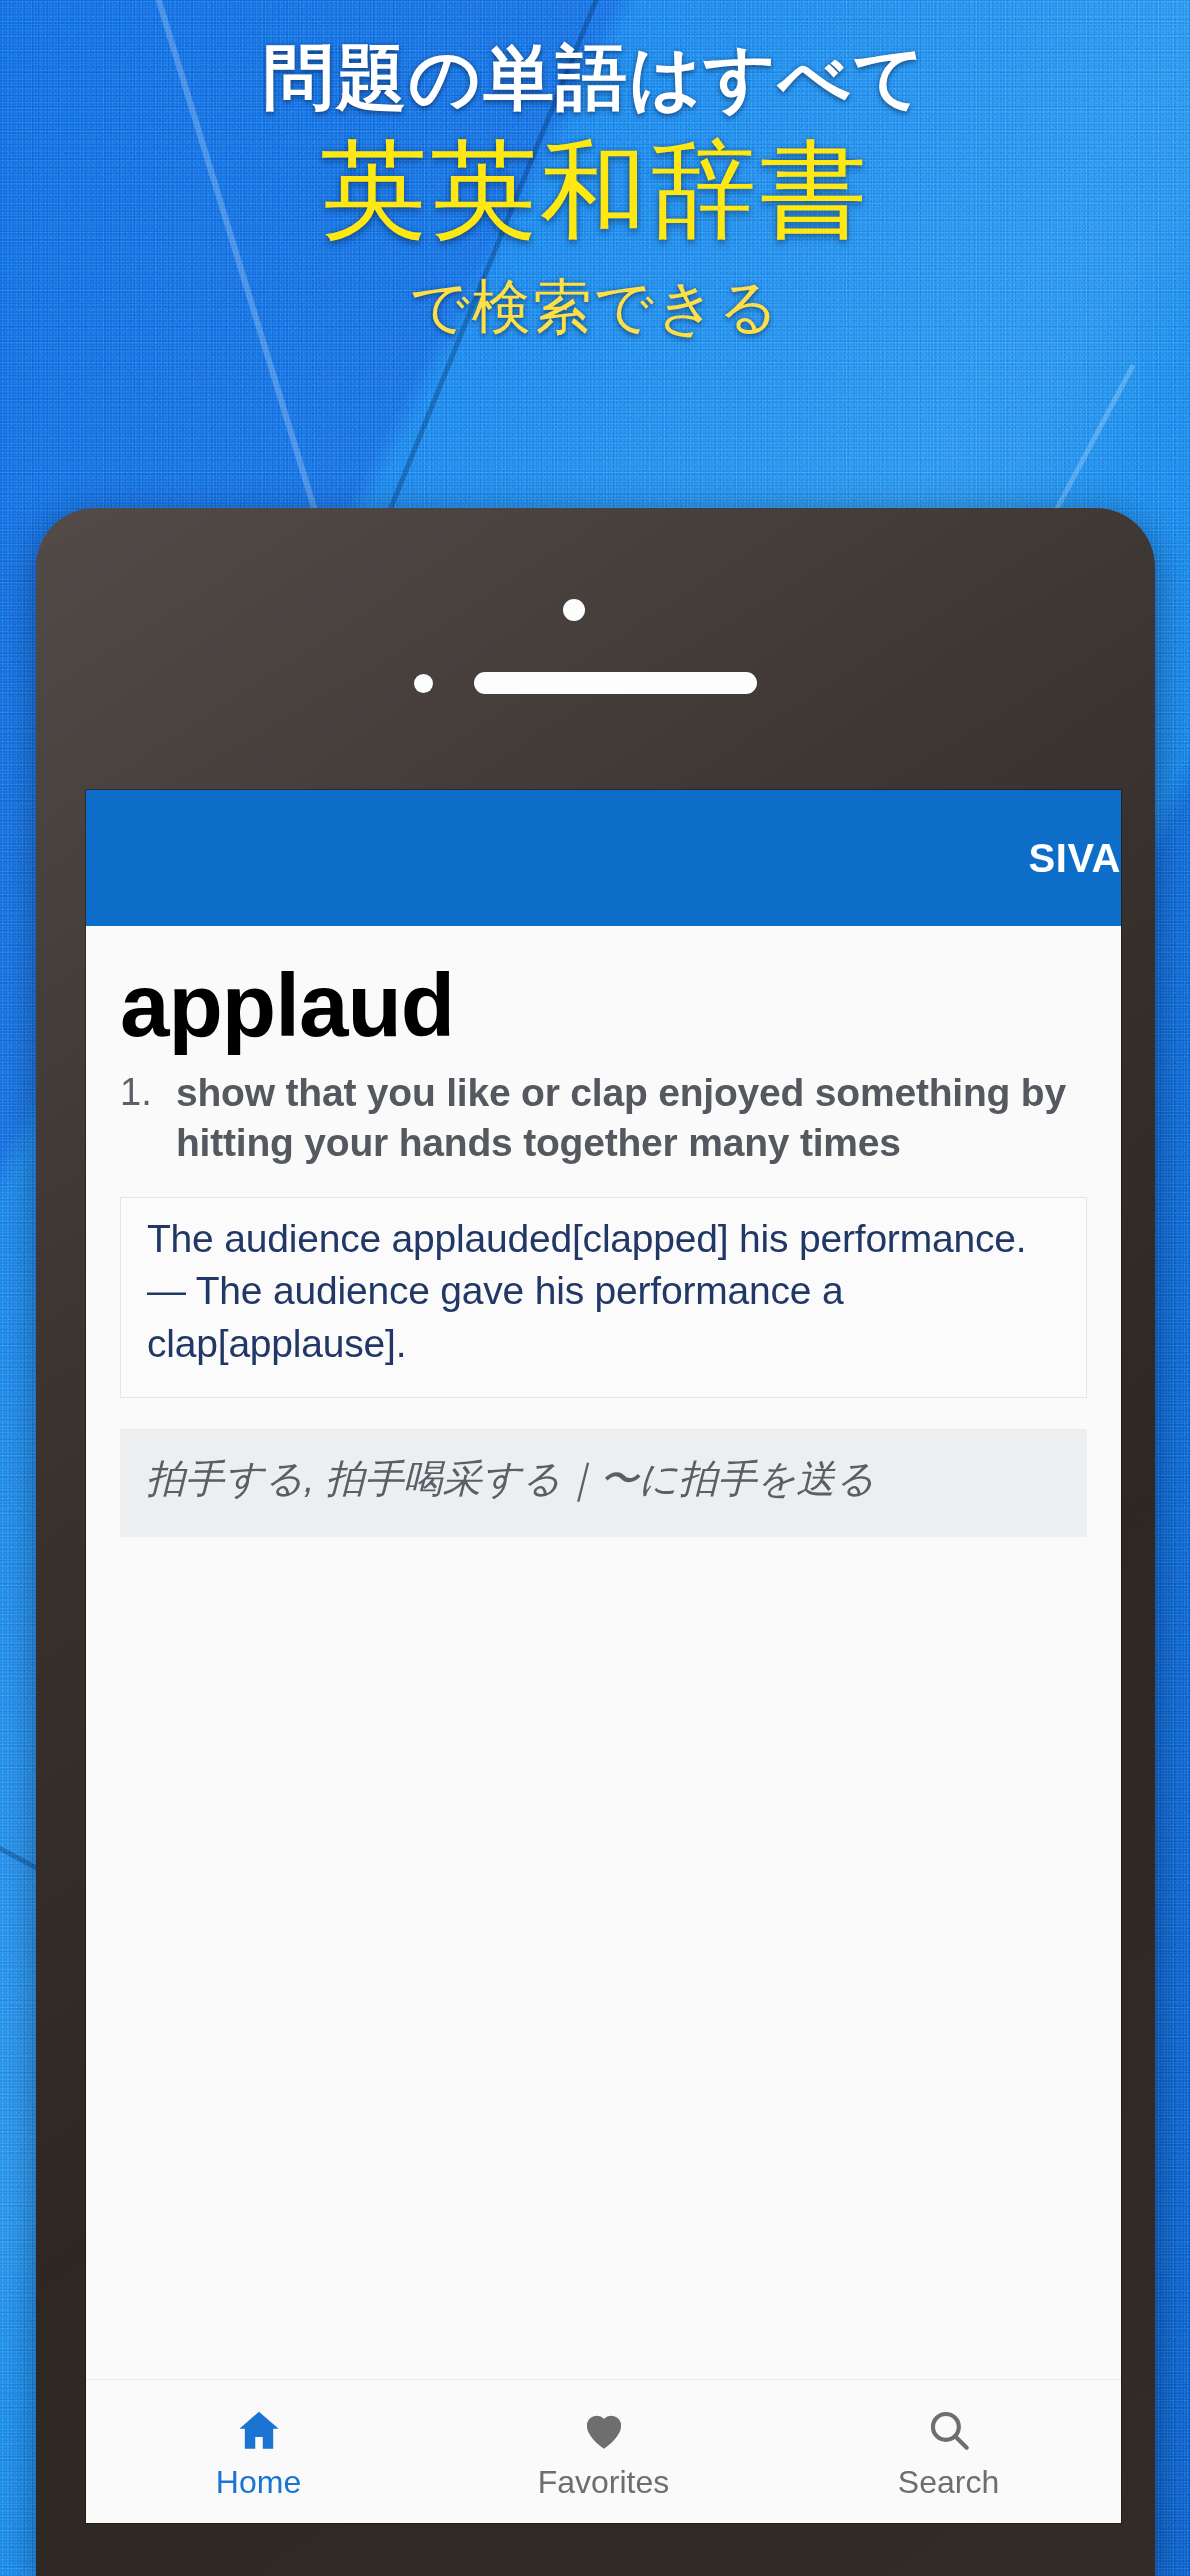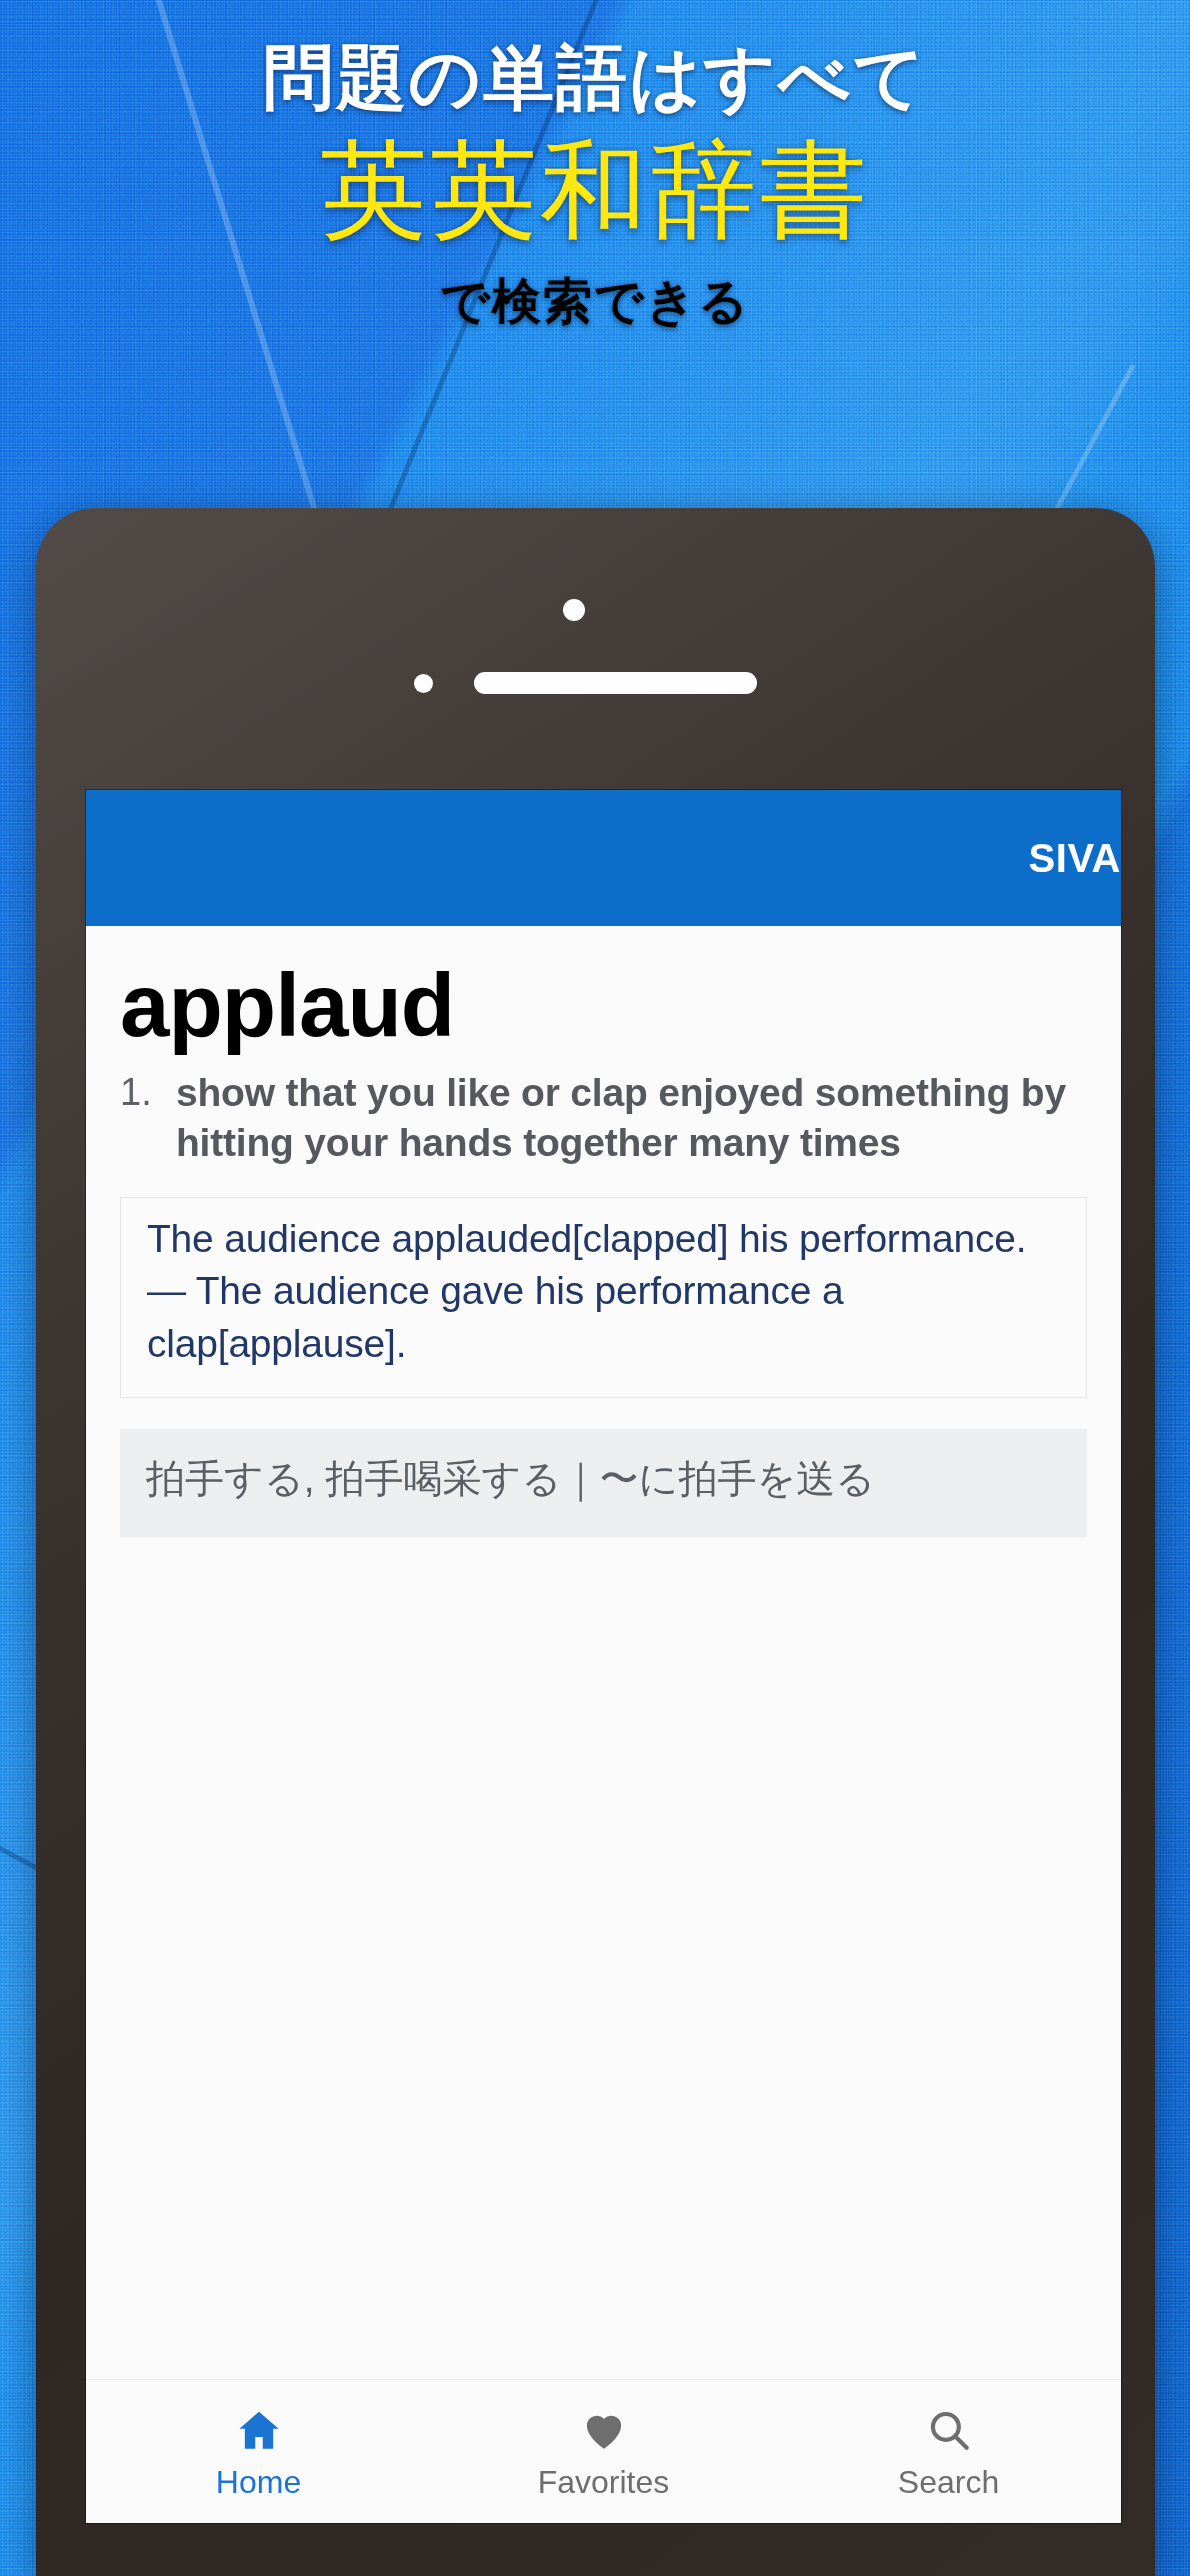--- a/index.html
+++ b/index.html
@@ -55,21 +55,21 @@
     font-size:71px; font-weight:bold; color:#ffffff;
     letter-spacing:1.9px; line-height:1.15;
     text-shadow:0 0 4.8px rgba(0,0,0,.25), 0 2.9px 5.8px rgba(0,20,60,.35);
   }
   .hl-line2 {
     font-size:107px; font-weight:normal; color:#ffe812;
     letter-spacing:2.9px; line-height:1.25; margin-top:5.8px;
     text-shadow:0 0 4.8px rgba(0,0,0,.25), 0 3.8px 7.7px rgba(0,20,60,.35);
   }
   .hl-line3 {
-    font-size:49px; font-weight:bold; color:#000000;
+    font-size:59px; font-weight:normal; color:#fde047;
     letter-spacing:1.9px; line-height:1.2; margin-top:13.4px;
     text-shadow:0 0 4.8px rgba(0,0,0,.25), 0 2.9px 5.8px rgba(0,20,60,.35);
   }
 
   
   #phone {
     position:absolute;
     left:36px; top:508px;
     width:1119px; height:2068px;
     background:linear-gradient(145deg,#4a4340 0%, #3b3431 28%, #2e2724 62%, #332b27 100%);
@@ -156,20 +156,21 @@
     background:#fbfbfc;
     padding:15px 26px 27px 26px;
     margin-bottom:31px;
   }
   .example-text {
     font-size:39px; color:#213766; line-height:1.35; letter-spacing:-0.2px;
   }
   .jp-box {
     background:#eceef0;
     padding:25px 26px 32px 26px;
+    font-style:italic;
   }
   .jp-text {
     font-size:39px; color:#5a5f66; line-height:1.3;
   }
 
   
   .bottomnav {
     flex:0 0 auto;
     height:144px;
     background:#fafafa;

